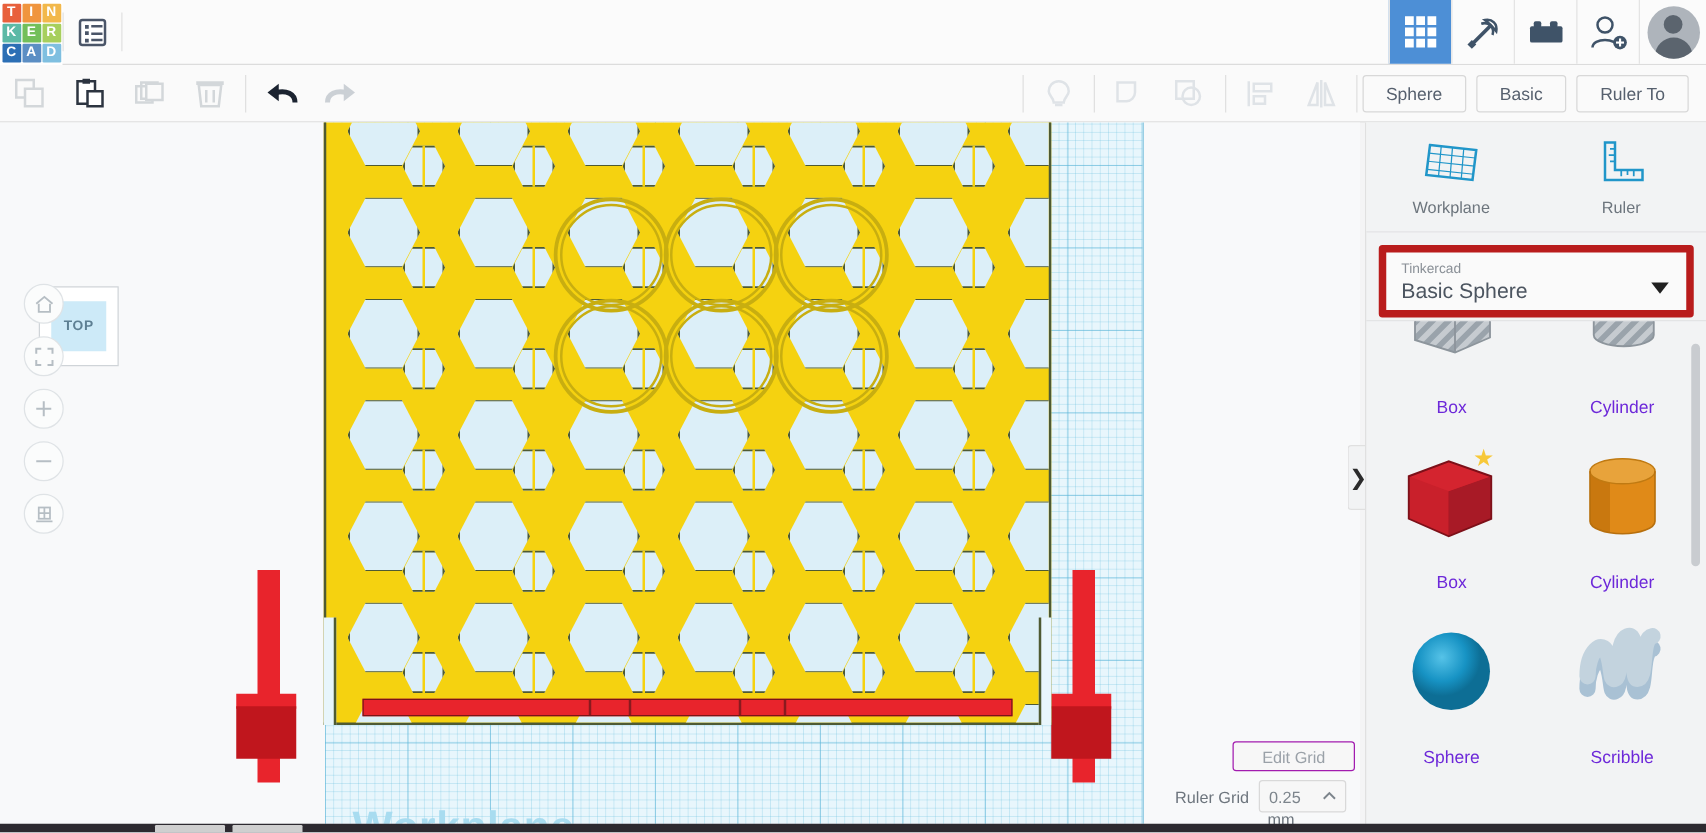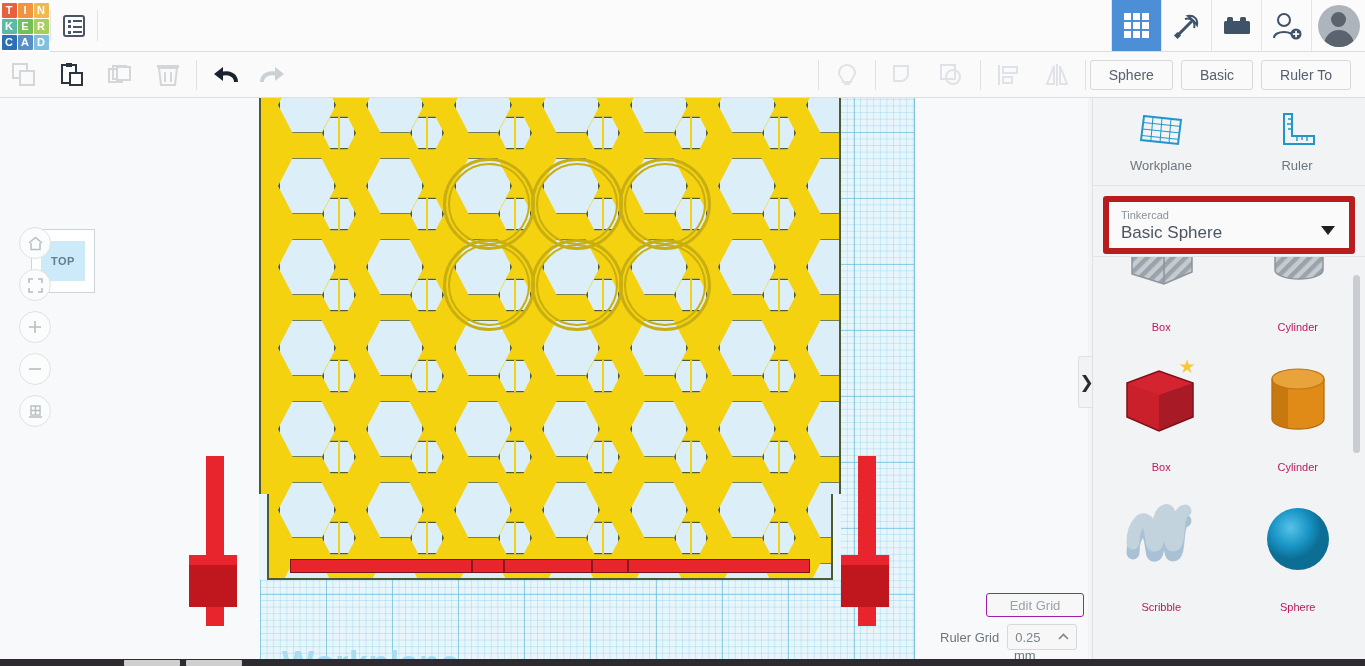--- a/index.html
+++ b/index.html
@@ -215,21 +215,21 @@
   .shapes {
     position:absolute; left:0; top:158px; width:273px; height:403px;
     overflow:hidden; border-top:1px solid #e3e4e5;
   }
   .shape-grid { display:grid; grid-template-columns:1fr 1fr; }
   .shape-cell {
     height:140px; display:flex; flex-direction:column; align-items:center; justify-content:flex-end;
     padding-bottom:6px; cursor:pointer; position:relative;
   }
   .shape-art { flex:1; display:flex; align-items:center; justify-content:center; width:100%; }
-  .shape-label { font-size:11px; color:#be185d; }
+  .shape-label { font-size:14px; color:#6d28d9; }
   .star-badge {
     position:absolute; right:34px; top:16px; font-size:19px; color:#f7c838;
   }
   .scrollbar {
     position:absolute; right:3px; top:18px; width:7px; height:178px;
     background:#c9ccd0; border-radius:4px;
   }
   .scrollbar-track {
     position:absolute; right:3px; top:0; width:7px; height:403px; background:transparent;
   }
@@ -665,44 +665,44 @@
         <path d="M20 22 v40 a26 10 0 0 0 16 9 V31 a26 10 0 0 1 -16 -9 Z" fill="#c9780f"></path>
         <ellipse cx="46" cy="22" rx="26" ry="10" fill="#e8a33b" stroke="#c07a12" stroke-width="1.2"></ellipse>
         <path d="M20 22 v40 a26 10 0 0 0 52 0 V22" fill="none" stroke="#b76f0d" stroke-width="1.3"></path>
               </svg>
             </div>
             <div class="shape-label">Cylinder</div>
           </div>
           <div class="shape-cell">
             <div class="shape-art">
               <svg width="92" height="86" viewBox="0 0 92 86">
-        <path d="M18 56 C18 36 30 26 34 38 C38 50 36 60 40 58 C46 56 40 28 50 24
-                 C60 20 52 58 58 58 C66 58 60 26 70 24" stroke="#a9c1d4" stroke-width="13" fill="none" stroke-linecap="round" stroke-linejoin="round"></path>
-        <path d="M18 46 C18 26 30 16 34 28 C38 40 36 50 40 48 C46 46 40 18 50 14
-                 C60 10 52 48 58 48 C66 48 60 16 70 14" stroke="#c3d3de" stroke-width="13" fill="none" stroke-linecap="round" stroke-linejoin="round"></path>
-              </svg>
-            </div>
-            <div class="shape-label">Scribble</div>
-          </div>
-          <div class="shape-cell">
-            <div class="shape-art">
-              <svg width="92" height="86" viewBox="0 0 92 86">
         <defs>
                   <radialGradient id="sg" cx="38%" cy="32%">
                     <stop offset="0%" stop-color="#56c3e8"></stop>
           <stop offset="62%" stop-color="#1793c4"></stop>
                     <stop offset="100%" stop-color="#0d6e95"></stop>
                   </radialGradient>
                 </defs>
         <circle cx="46" cy="42" r="31" fill="url(#sg)"></circle>
               </svg>
             </div>
             <div class="shape-label">Sphere</div>
           </div>
           <div class="shape-cell">
+            <div class="shape-art">
+              <svg width="92" height="86" viewBox="0 0 92 86">
+        <path d="M18 56 C18 36 30 26 34 38 C38 50 36 60 40 58 C46 56 40 28 50 24
+                 C60 20 52 58 58 58 C66 58 60 26 70 24" stroke="#a9c1d4" stroke-width="13" fill="none" stroke-linecap="round" stroke-linejoin="round"></path>
+        <path d="M18 46 C18 26 30 16 34 28 C38 40 36 50 40 48 C46 46 40 18 50 14
+                 C60 10 52 48 58 48 C66 48 60 16 70 14" stroke="#c3d3de" stroke-width="13" fill="none" stroke-linecap="round" stroke-linejoin="round"></path>
+              </svg>
+            </div>
+            <div class="shape-label">Scribble</div>
+          </div>
+          <div class="shape-cell">
             <div class="shape-art"></div>
             <div class="shape-label"></div>
           </div>
           <div class="shape-cell">
             <div class="shape-art"></div>
             <div class="shape-label"></div>
           </div>
         </div>
       <div class="scrollbar-track">
         <div class="scrollbar"></div>

